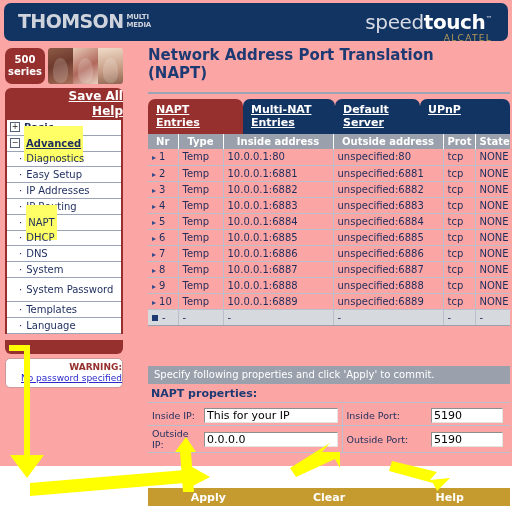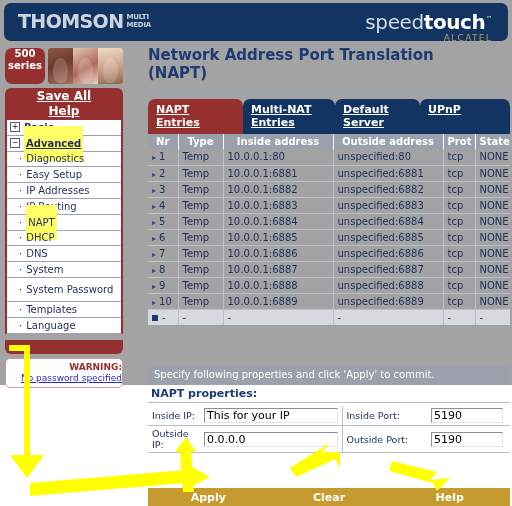--- a/index.html
+++ b/index.html
@@ -4,22 +4,22 @@
 <style>
   html, body {
     margin: 0; padding: 0;
     width: 512px; height: 506px;
     overflow: hidden;
     background: #ffffff;
     font-family: "DejaVu Sans", "Liberation Sans", sans-serif;
   }
   #root {
     position: relative;
-    width: 512px; height: 385px;
-    background: #a3a3a3;
+    width: 512px; height: 466px;
+    background: #fca5a5;
   }
 
   
   .banner {
     position: absolute;
     left: 4px; top: 3px;
     width: 504px; height: 38px;
     background: #123463;
     border-radius: 7px;
   }
@@ -69,21 +69,21 @@
   .series-badge {
     position: absolute;
     left: 5px; top: 48px;
     width: 40px; height: 36px;
     background: #96302e;
     border-radius: 7px;
     color: #ffffff;
     font-size: 10px;
     font-weight: bold;
     display: flex; flex-direction: column;
-    align-items: center; justify-content: flex-start;
+    align-items: center; justify-content: center;
     line-height: 12px;
     text-align: center;
   }
   .photostrip {
     position: absolute;
     left: 48px; top: 48px;
     width: 75px; height: 36px;
     border-radius: 3px;
     overflow: hidden;
     display: flex;
@@ -106,21 +106,21 @@
 
   .saveall {
     position: absolute;
     left: 5px; top: 88px;
     width: 118px; height: 32px;
     background: #96302e;
     border-radius: 6px 6px 0 0;
     color: #ffffff;
     font-size: 12px;
     font-weight: bold;
-    text-align: center;
+    text-align: right;
     line-height: 15px;
     padding-top: 1px;
     box-sizing: border-box;
   }
   .saveall span { text-decoration: underline; cursor: pointer; display:block; }
 
   .menu {
     position: absolute;
     left: 5px; top: 120px;
     width: 118px;

